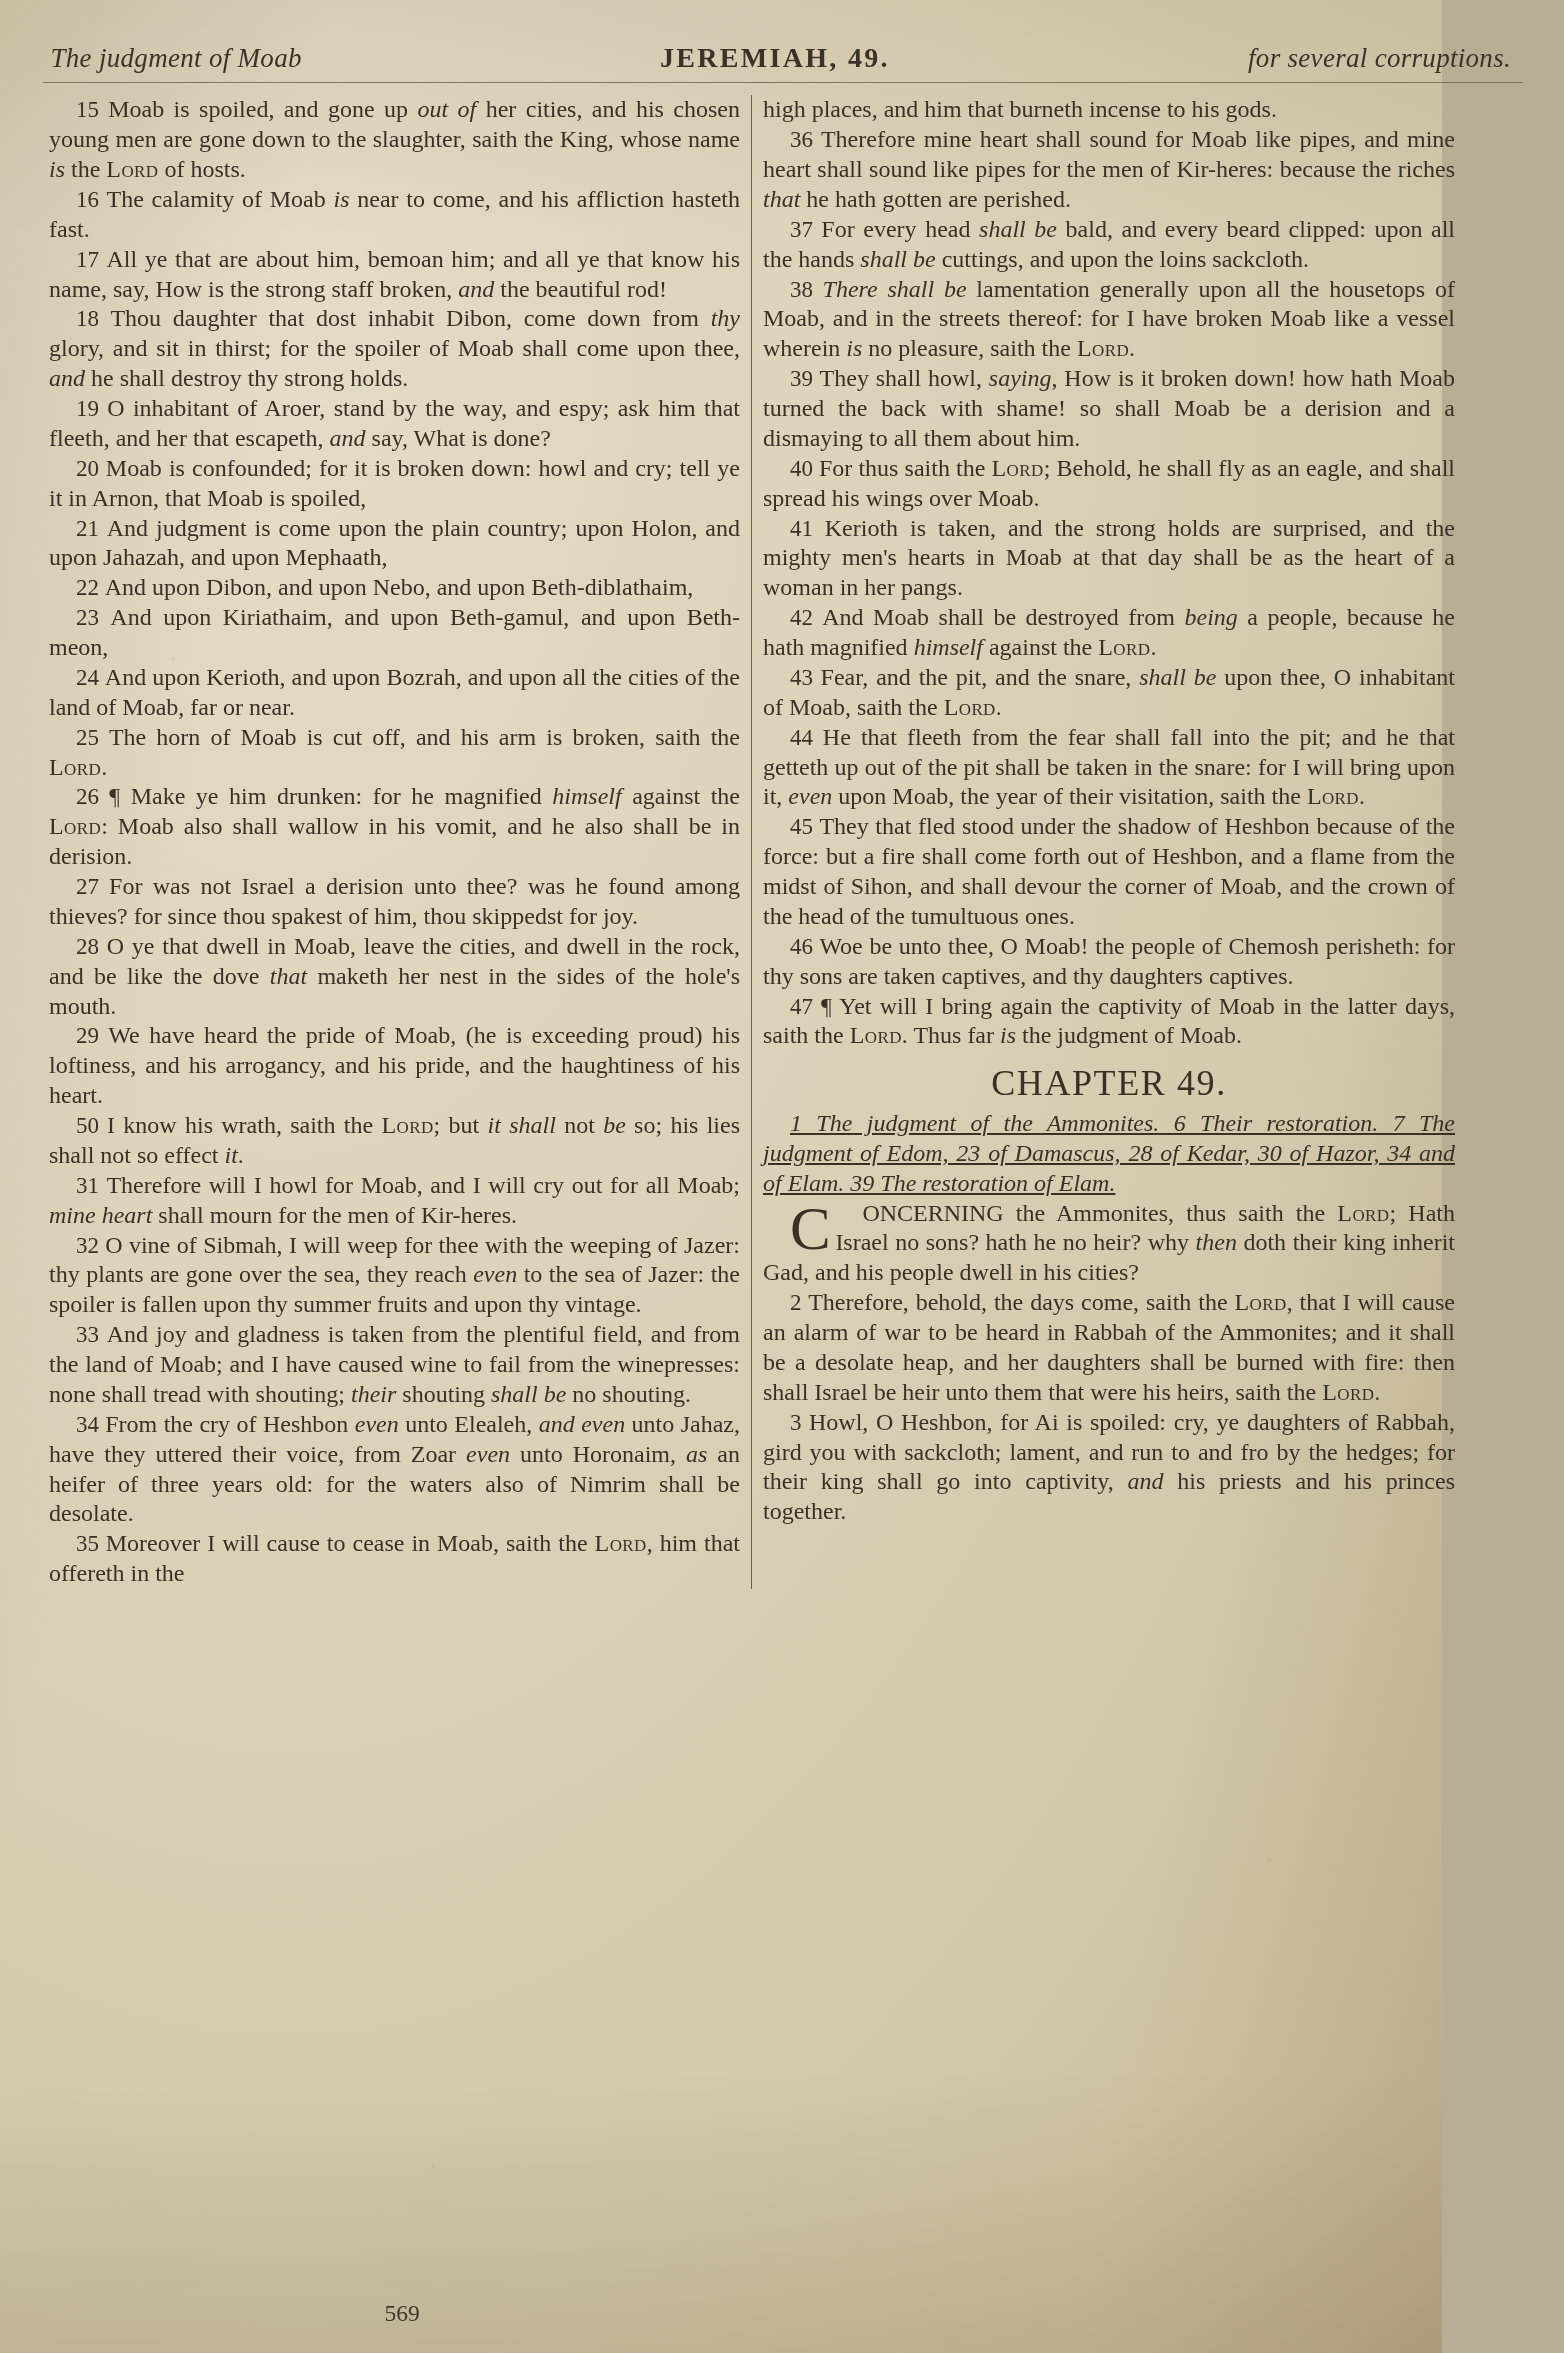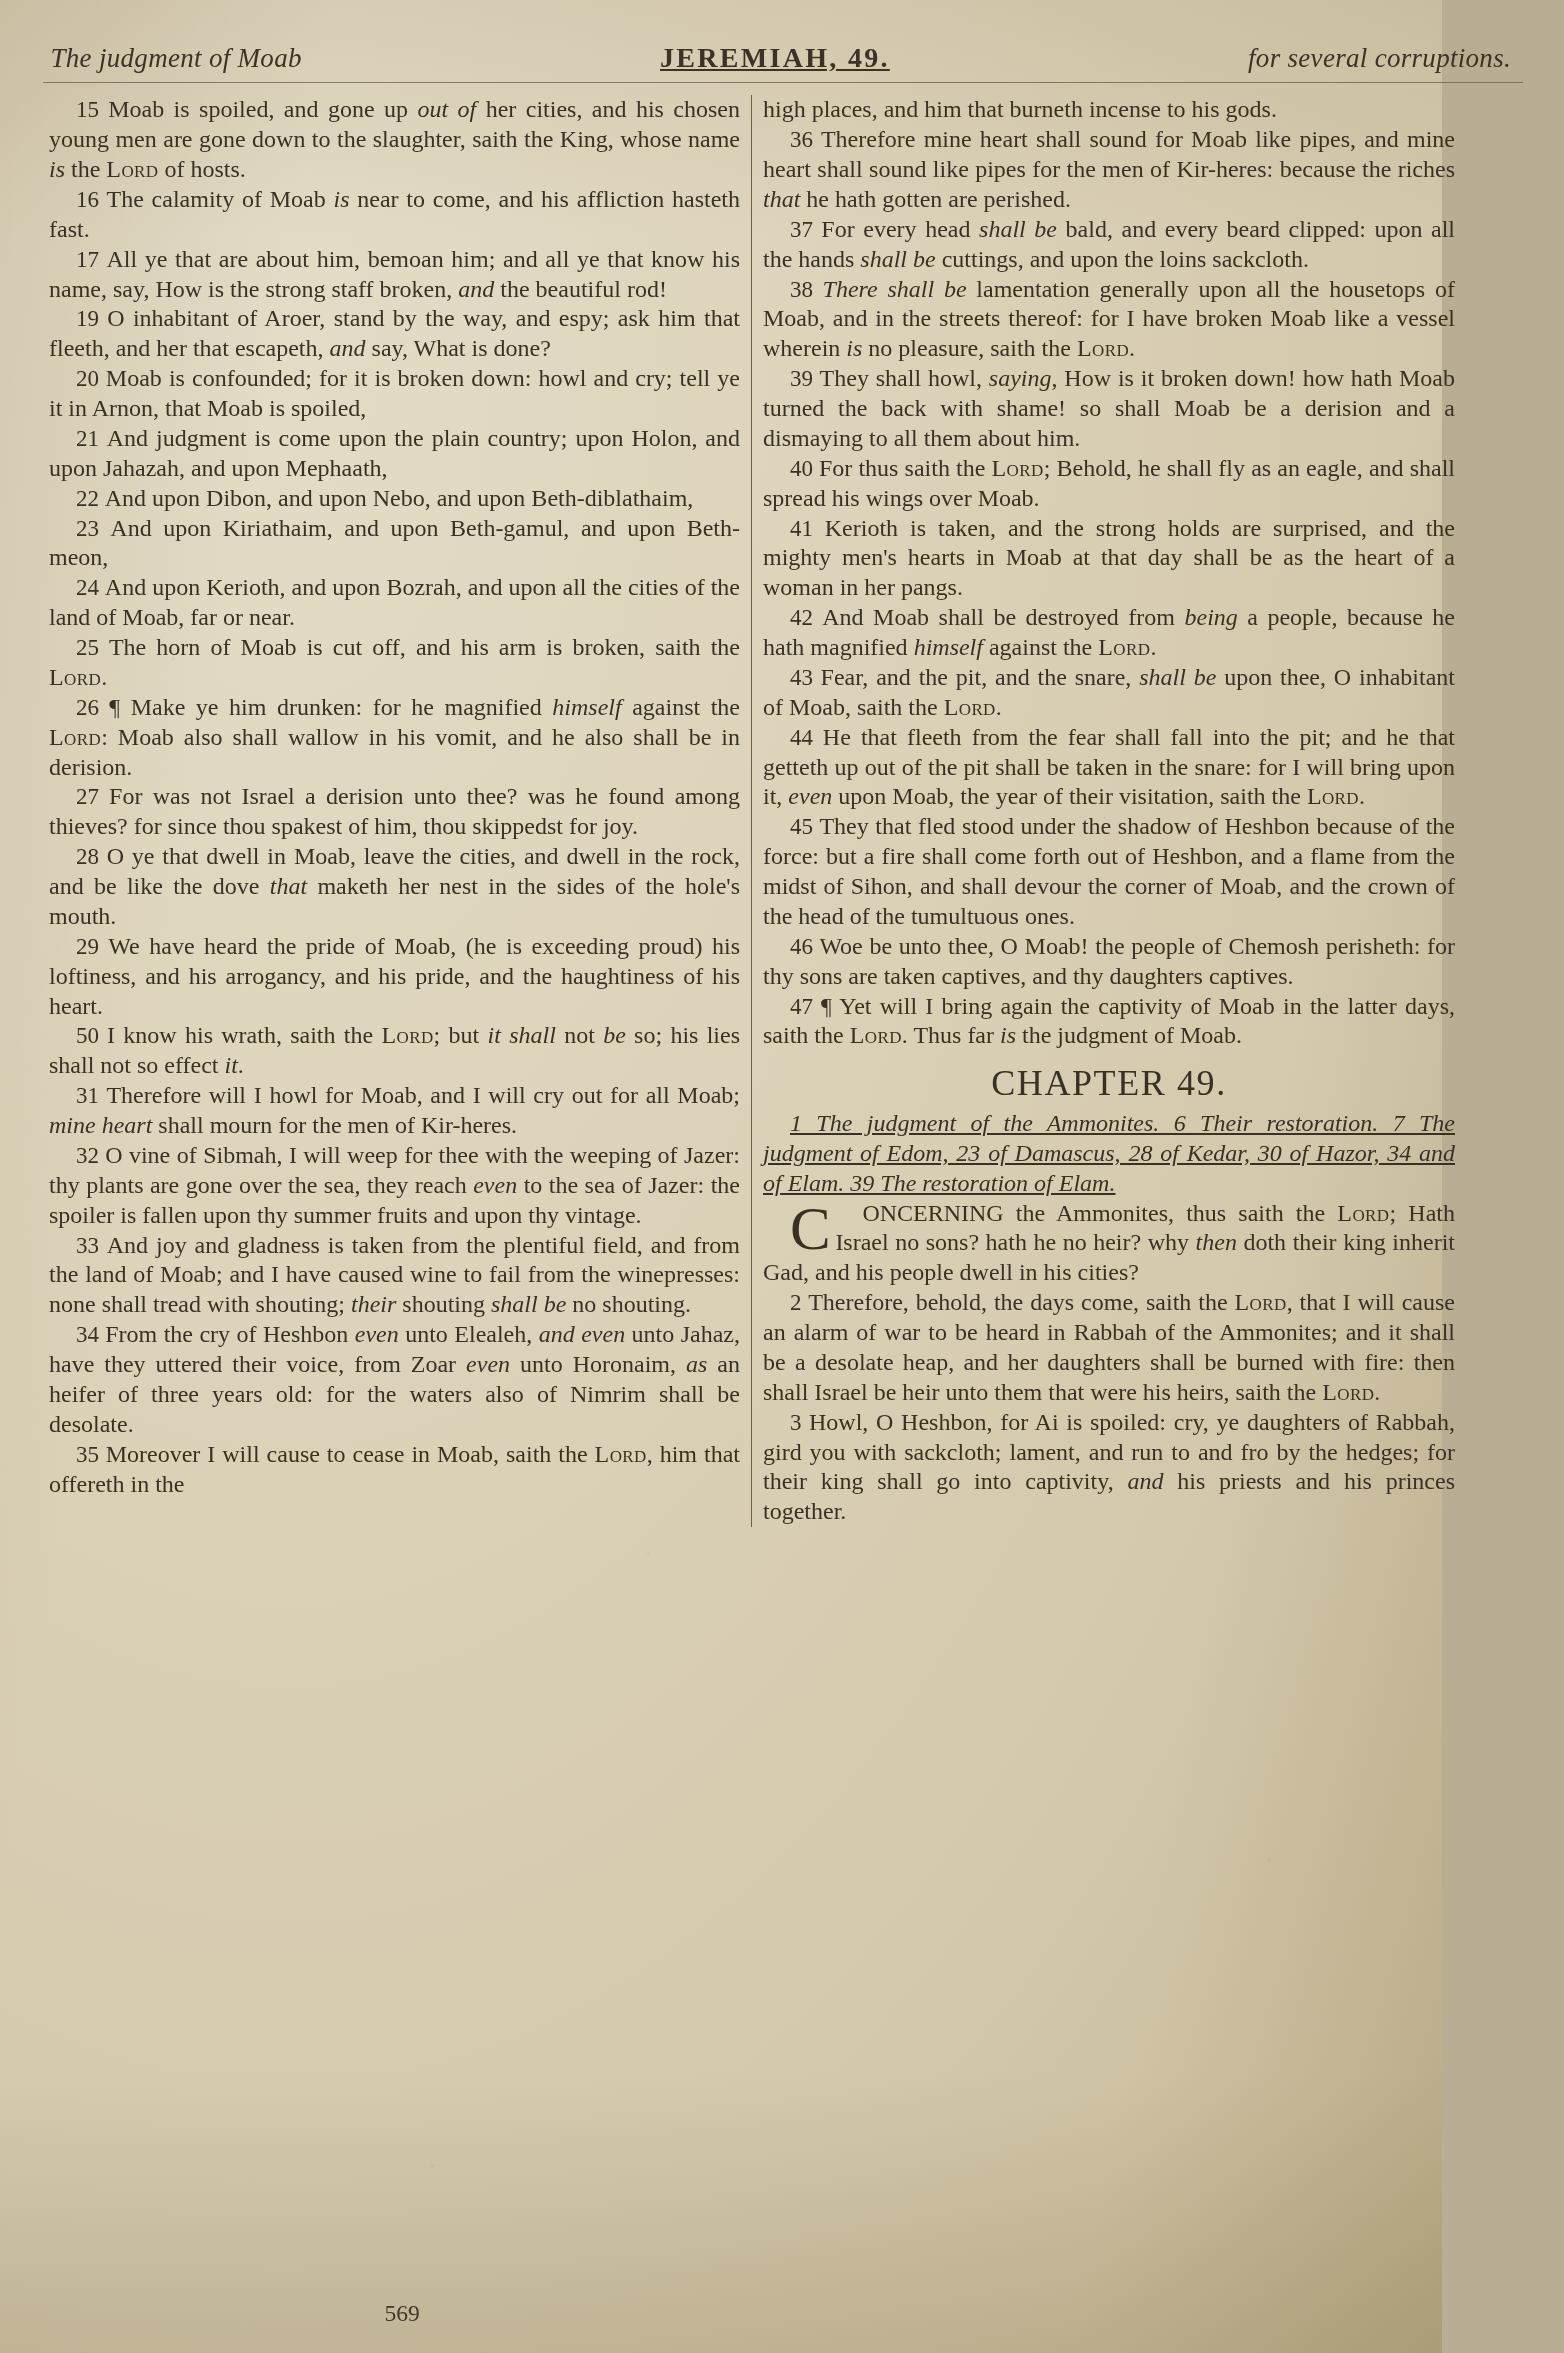--- a/index.html
+++ b/index.html
@@ -48,21 +48,20 @@
   .rh-left, .rh-right {
     font-style: italic;
     font-size: 27px;
     letter-spacing: 0.3px;
     white-space: nowrap;
   }
   .rh-center {
     font-size: 28px;
     letter-spacing: 2.3px;
     font-weight: 600;
-    text-decoration: underline;
   }
   .rule {
     height: 0;
     border-top: 1.6px solid #6a5c44;
     margin: 7.8px 4.7px 0 4.7px;
     opacity: 0.75;
   }
   
   .columns {
     display: flex;
@@ -173,20 +172,21 @@
       <div class="rh-center">JEREMIAH, 49.</div>
       <div class="rh-right">for several corruptions.</div>
     </div>
     <div class="rule"></div>
 
     <div class="columns">
       <div class="col left" id="left-col">
           <p><span class="vnum">15 </span><span>Moab is spoiled, and gone up <i>out of</i> her cities, and his chosen young men are gone down to the slaughter, saith the King, whose name <i>is</i> the <span class="sc">Lord</span> of hosts.</span></p>
           <p><span class="vnum">16 </span><span>The calamity of Moab <i>is</i> near to come, and his affliction hasteth fast.</span></p>
           <p><span class="vnum">17 </span><span>All ye that are about him, bemoan him; and all ye that know his name, say, How is the strong staff broken, <i>and</i> the beautiful rod!</span></p>
+          <p><span class="vnum">18 </span><span>Thou daughter that dost inhabit Dibon, come down from <i>thy</i> glory, and sit in thirst; for the spoiler of Moab shall come upon thee, <i>and</i> he shall destroy thy strong holds.</span></p>
           <p><span class="vnum">19 </span><span>O inhabitant of Aroer, stand by the way, and espy; ask him that fleeth, and her that escapeth, <i>and</i> say, What is done?</span></p>
           <p><span class="vnum">20 </span><span>Moab is confounded; for it is broken down: howl and cry; tell ye it in Arnon, that Moab is spoiled,</span></p>
           <p><span class="vnum">21 </span><span>And judgment is come upon the plain country; upon Holon, and upon Jahazah, and upon Mephaath,</span></p>
           <p><span class="vnum">22 </span><span>And upon Dibon, and upon Nebo, and upon Beth-diblathaim,</span></p>
           <p><span class="vnum">23 </span><span>And upon Kiriathaim, and upon Beth-gamul, and upon Beth-meon,</span></p>
           <p><span class="vnum">24 </span><span>And upon Kerioth, and upon Bozrah, and upon all the cities of the land of Moab, far or near.</span></p>
           <p><span class="vnum">25 </span><span>The horn of Moab is cut off, and his arm is broken, saith the <span class="sc">Lord</span>.</span></p>
           <p><span class="vnum">26 </span><span>¶ Make ye him drunken: for he magnified <i>himself</i> against the <span class="sc">Lord</span>: Moab also shall wallow in his vomit, and he also shall be in derision.</span></p>
           <p><span class="vnum">27 </span><span>For was not Israel a derision unto thee? was he found among thieves? for since thou spakest of him, thou skippedst for joy.</span></p>
           <p><span class="vnum">28 </span><span>O ye that dwell in Moab, leave the cities, and dwell in the rock, and be like the dove <i>that</i> maketh her nest in the sides of the hole's mouth.</span></p>

